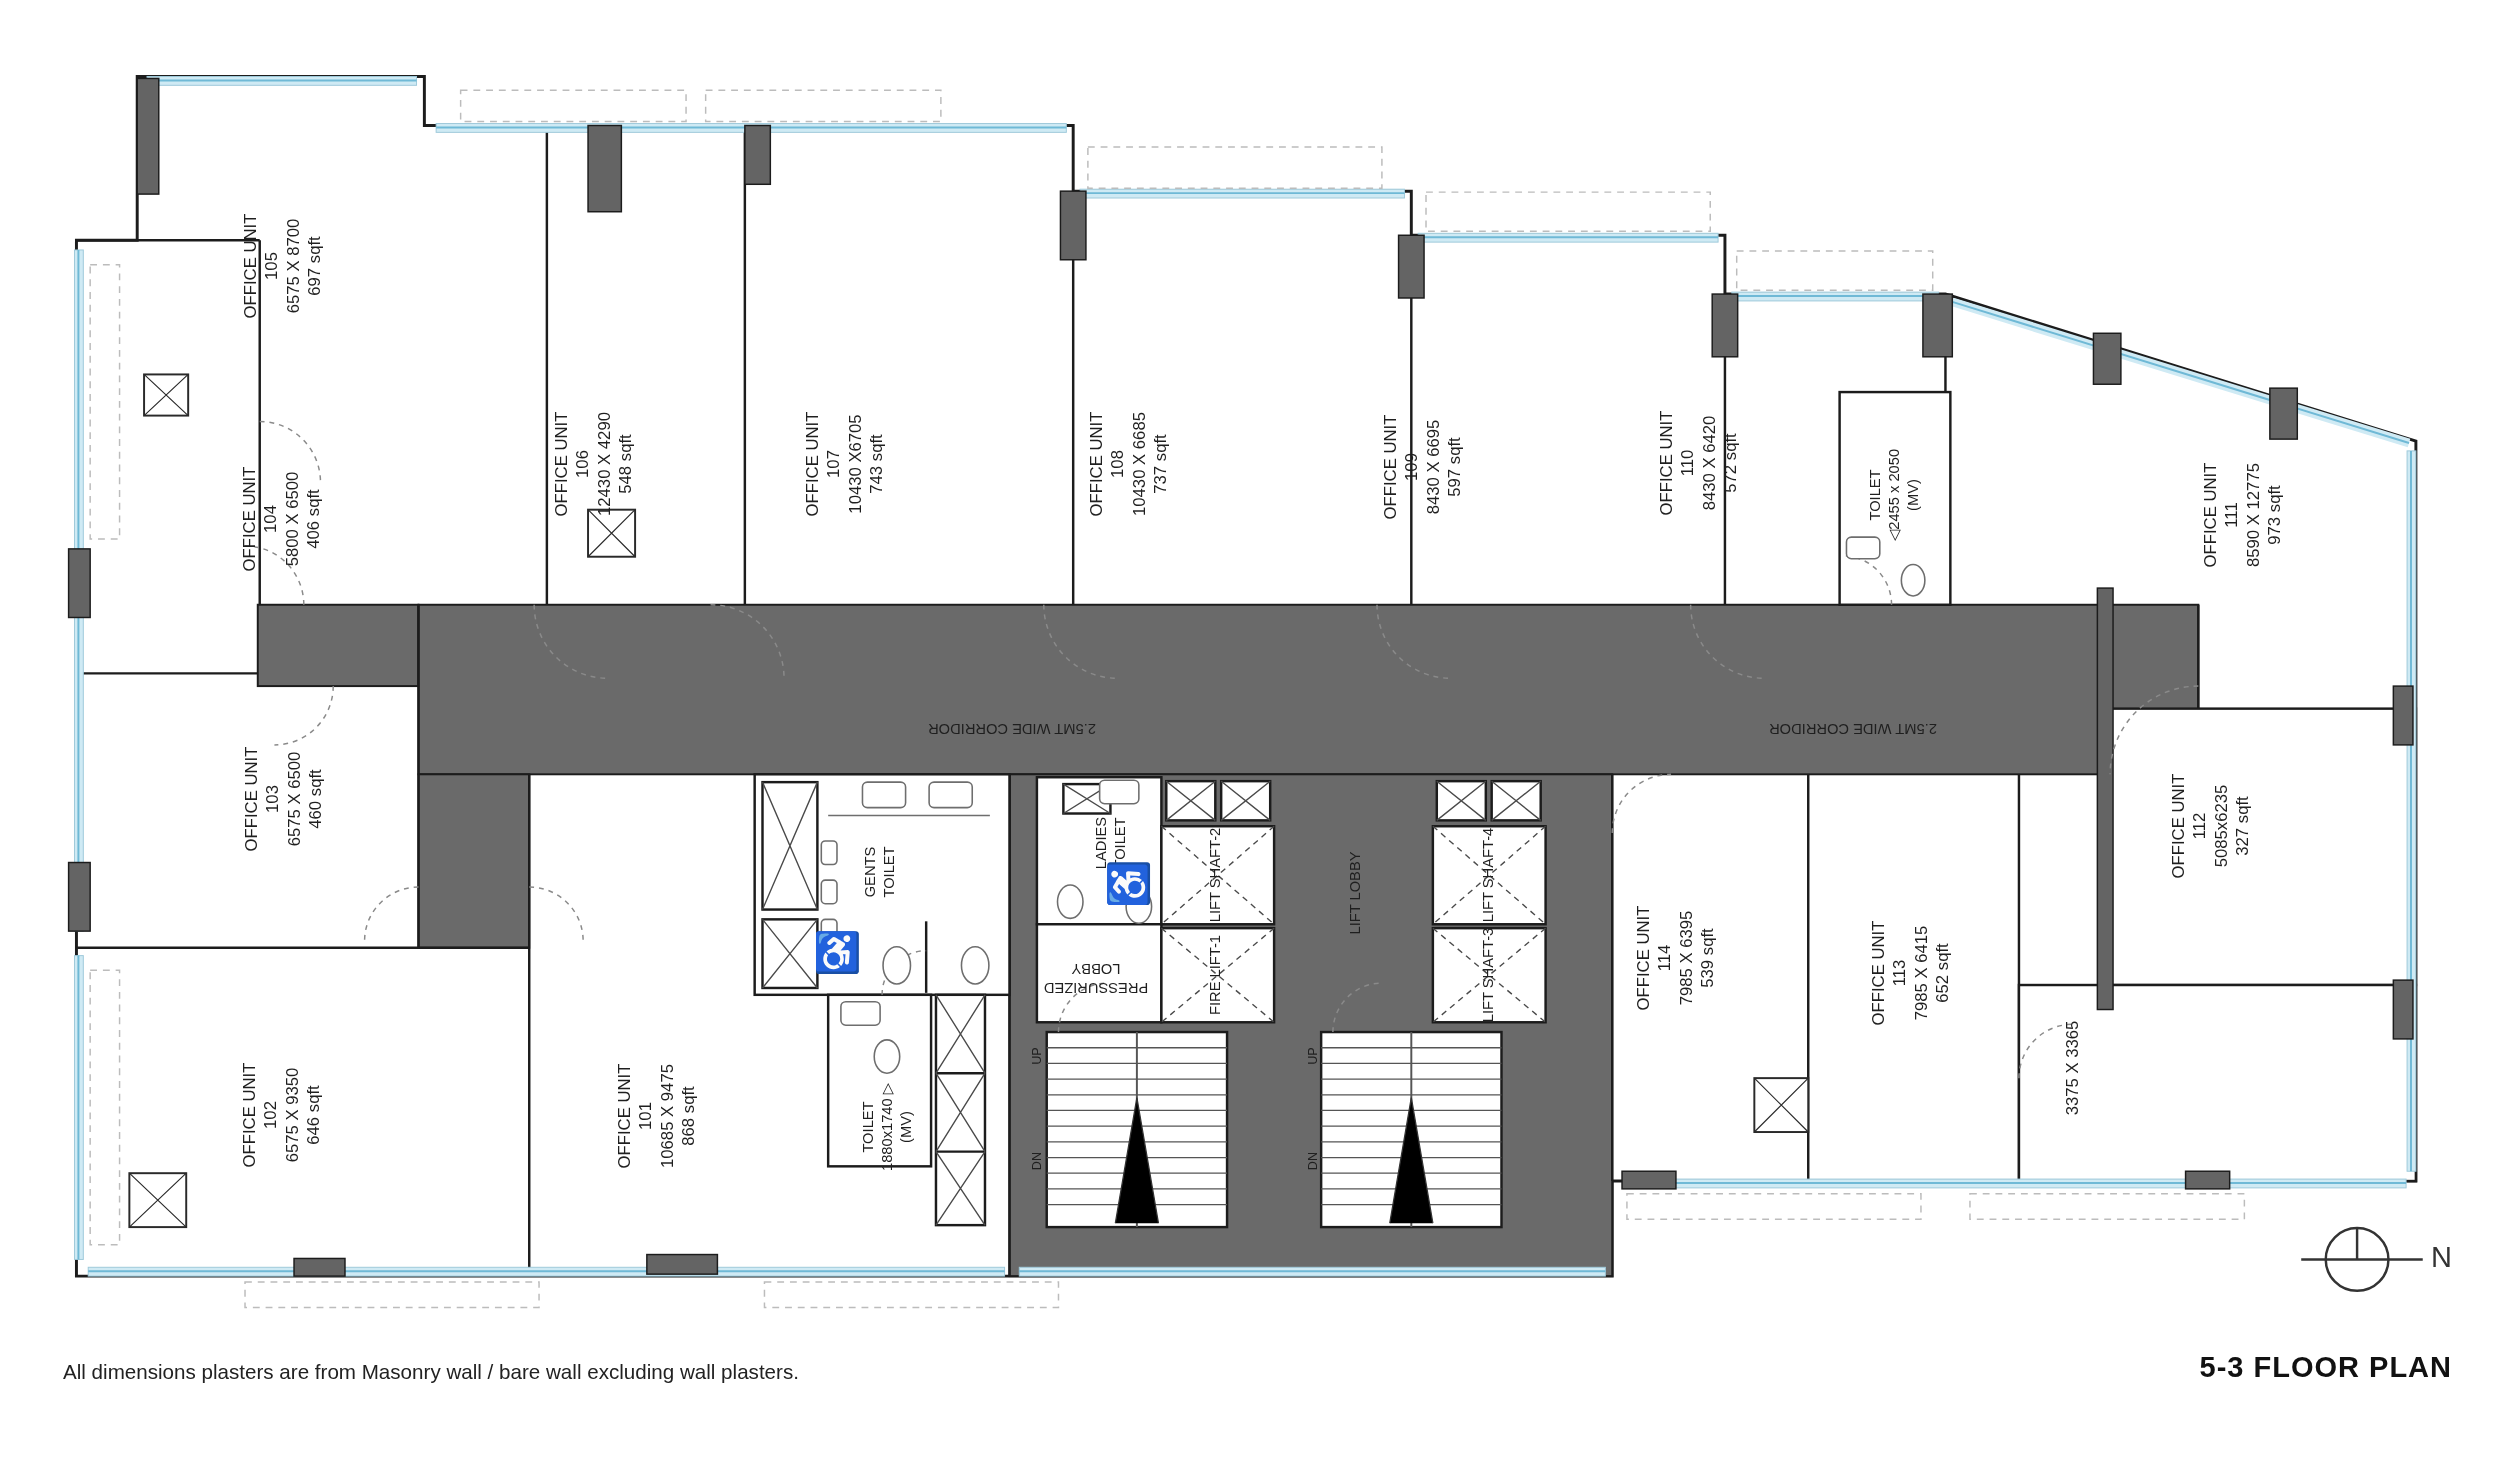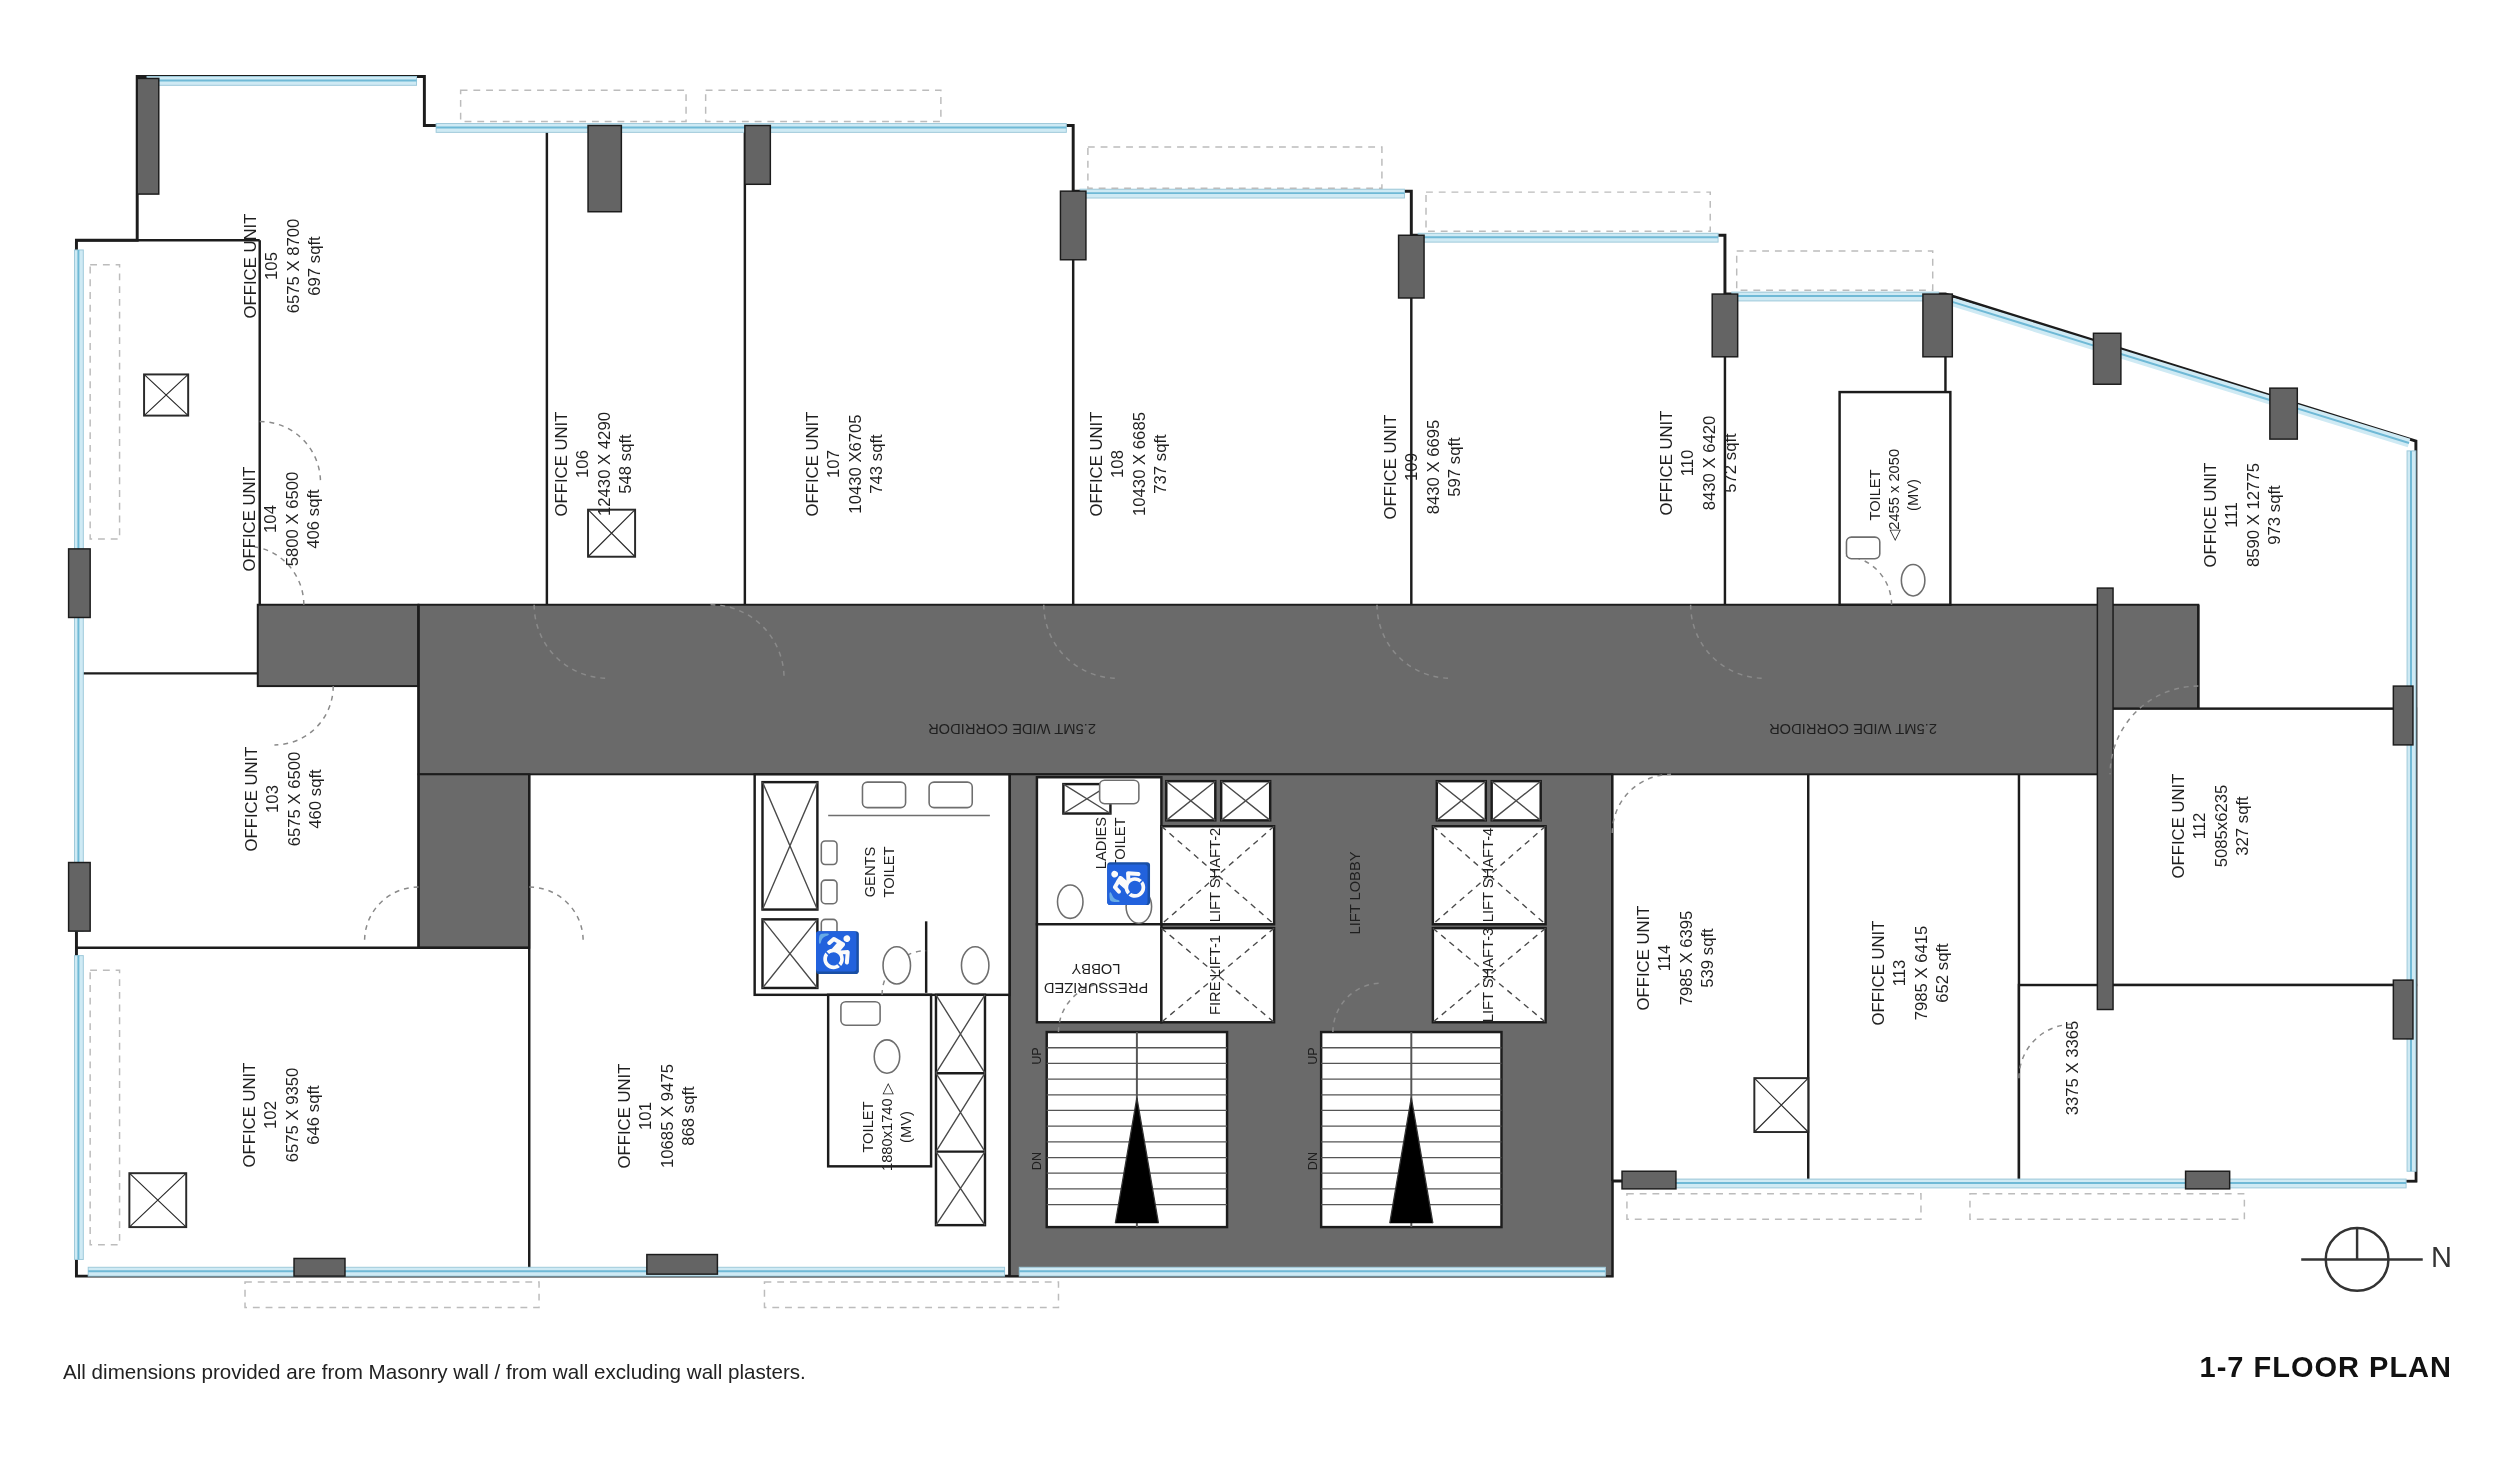--- a/index.html
+++ b/index.html
@@ -384,18 +384,18 @@
   <div class="lbl tiny" style="left:1313px;top:1056px">
     <div>UP</div>
   </div>
   <div class="lbl tiny" style="left:1313px;top:1161px">
     <div>DN</div>
   </div>
 
   <div class="wheel" style="left:838px;top:953px">♿</div>
   <div class="wheel r90" style="left:1129px;top:884px">♿</div>
 
-  <div class="note">All dimensions provided are from Masonry wall / from wall excluding wall plasters.</div>
-  <div class="title">1-7 FLOOR PLAN</div>
+  <div class="note">All dimensions plasters are from Masonry wall / bare wall excluding wall plasters.</div>
+  <div class="title">5-3 FLOOR PLAN</div>
   <div class="north-n">N</div>
 
 </div>
 
 
 </body></html>

